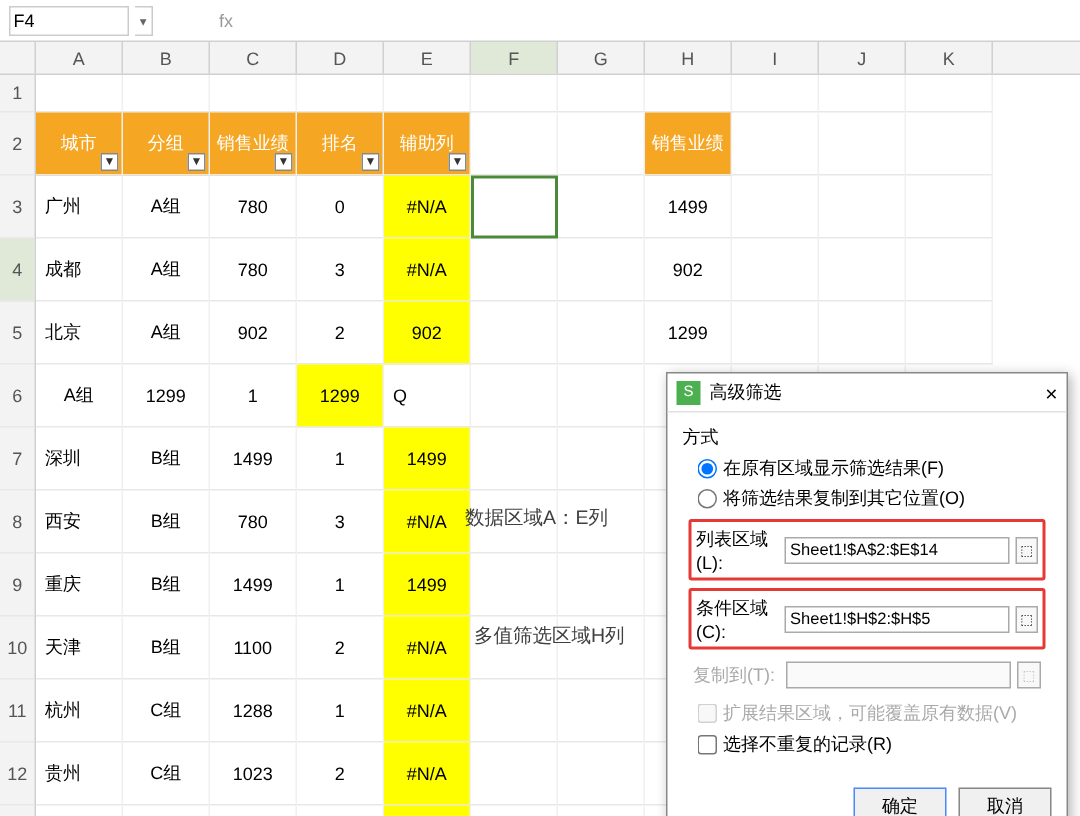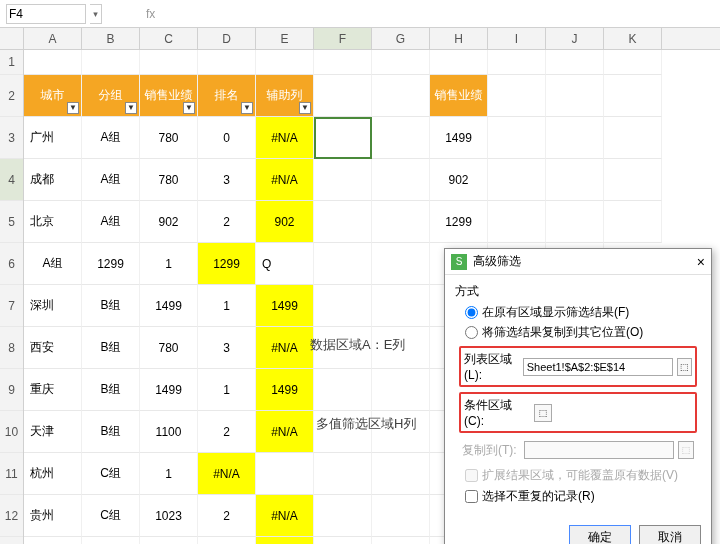--- a/index.html
+++ b/index.html
@@ -214,20 +214,21 @@
           <div class="c lt"></div>
           <div class="c "></div>
           <div class="c "></div>
           <div class="c "></div>
           <div class="c "></div>
           <div class="c "></div>
         </div>
         <div class="cr ">
           <div class="c lt">杭州</div>
           <div class="c ">C组</div>
+          <div class="c ">1288</div>
           <div class="c ">1</div>
           <div class="c ye">#N/A</div>
           <div class="c lt"></div>
           <div class="c "></div>
           <div class="c "></div>
           <div class="c "></div>
           <div class="c "></div>
           <div class="c "></div>
         </div>
         <div class="cr ">
@@ -280,20 +281,21 @@
         <input type="radio" style="">
         <span>将筛选结果复制到其它位置(O)</span>
       </label>
     <div class="frow">
       <span class="flab">列表区域(L):</span>
       <input class="finp" value="Sheet1!$A$2:$E$14" style="">
       <button class="fbtn">⬚</button>
     </div>
     <div class="frow">
       <span class="flab">条件区域(C):</span>
+      <input class="finp" value="Sheet1!$H$2:$H$5" style="">
       <button class="fbtn">⬚</button>
     </div>
     <div class="frow nb">
       <span class="flab copylab">复制到(T):</span>
       <input class="finp" disabled="" style="">
       <button class="fbtn" disabled="">⬚</button>
     </div>
     <label class="chk copylab">
         <input type="checkbox" disabled="" style="">
         <span>扩展结果区域，可能覆盖原有数据(V)</span>

